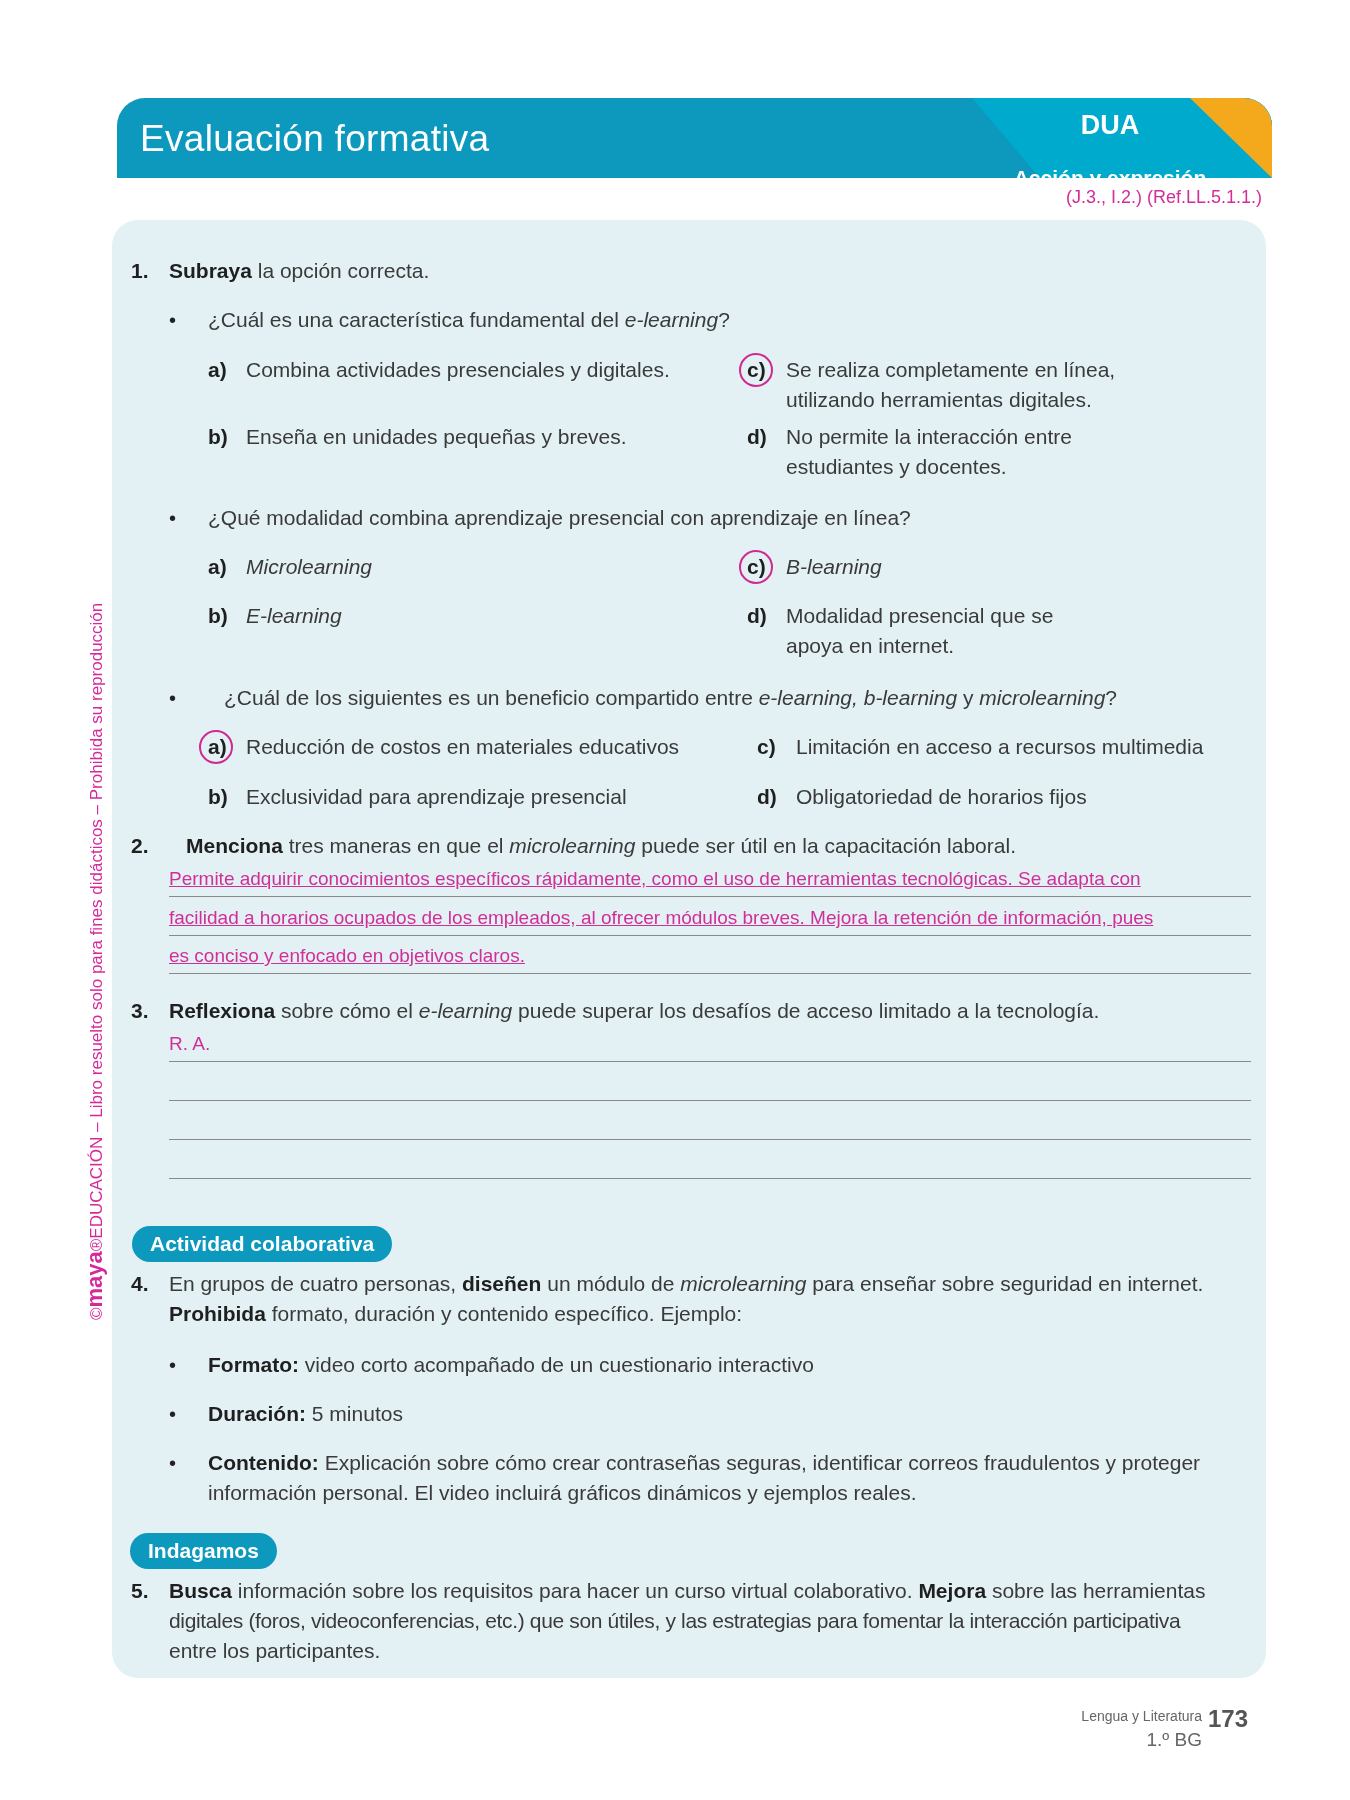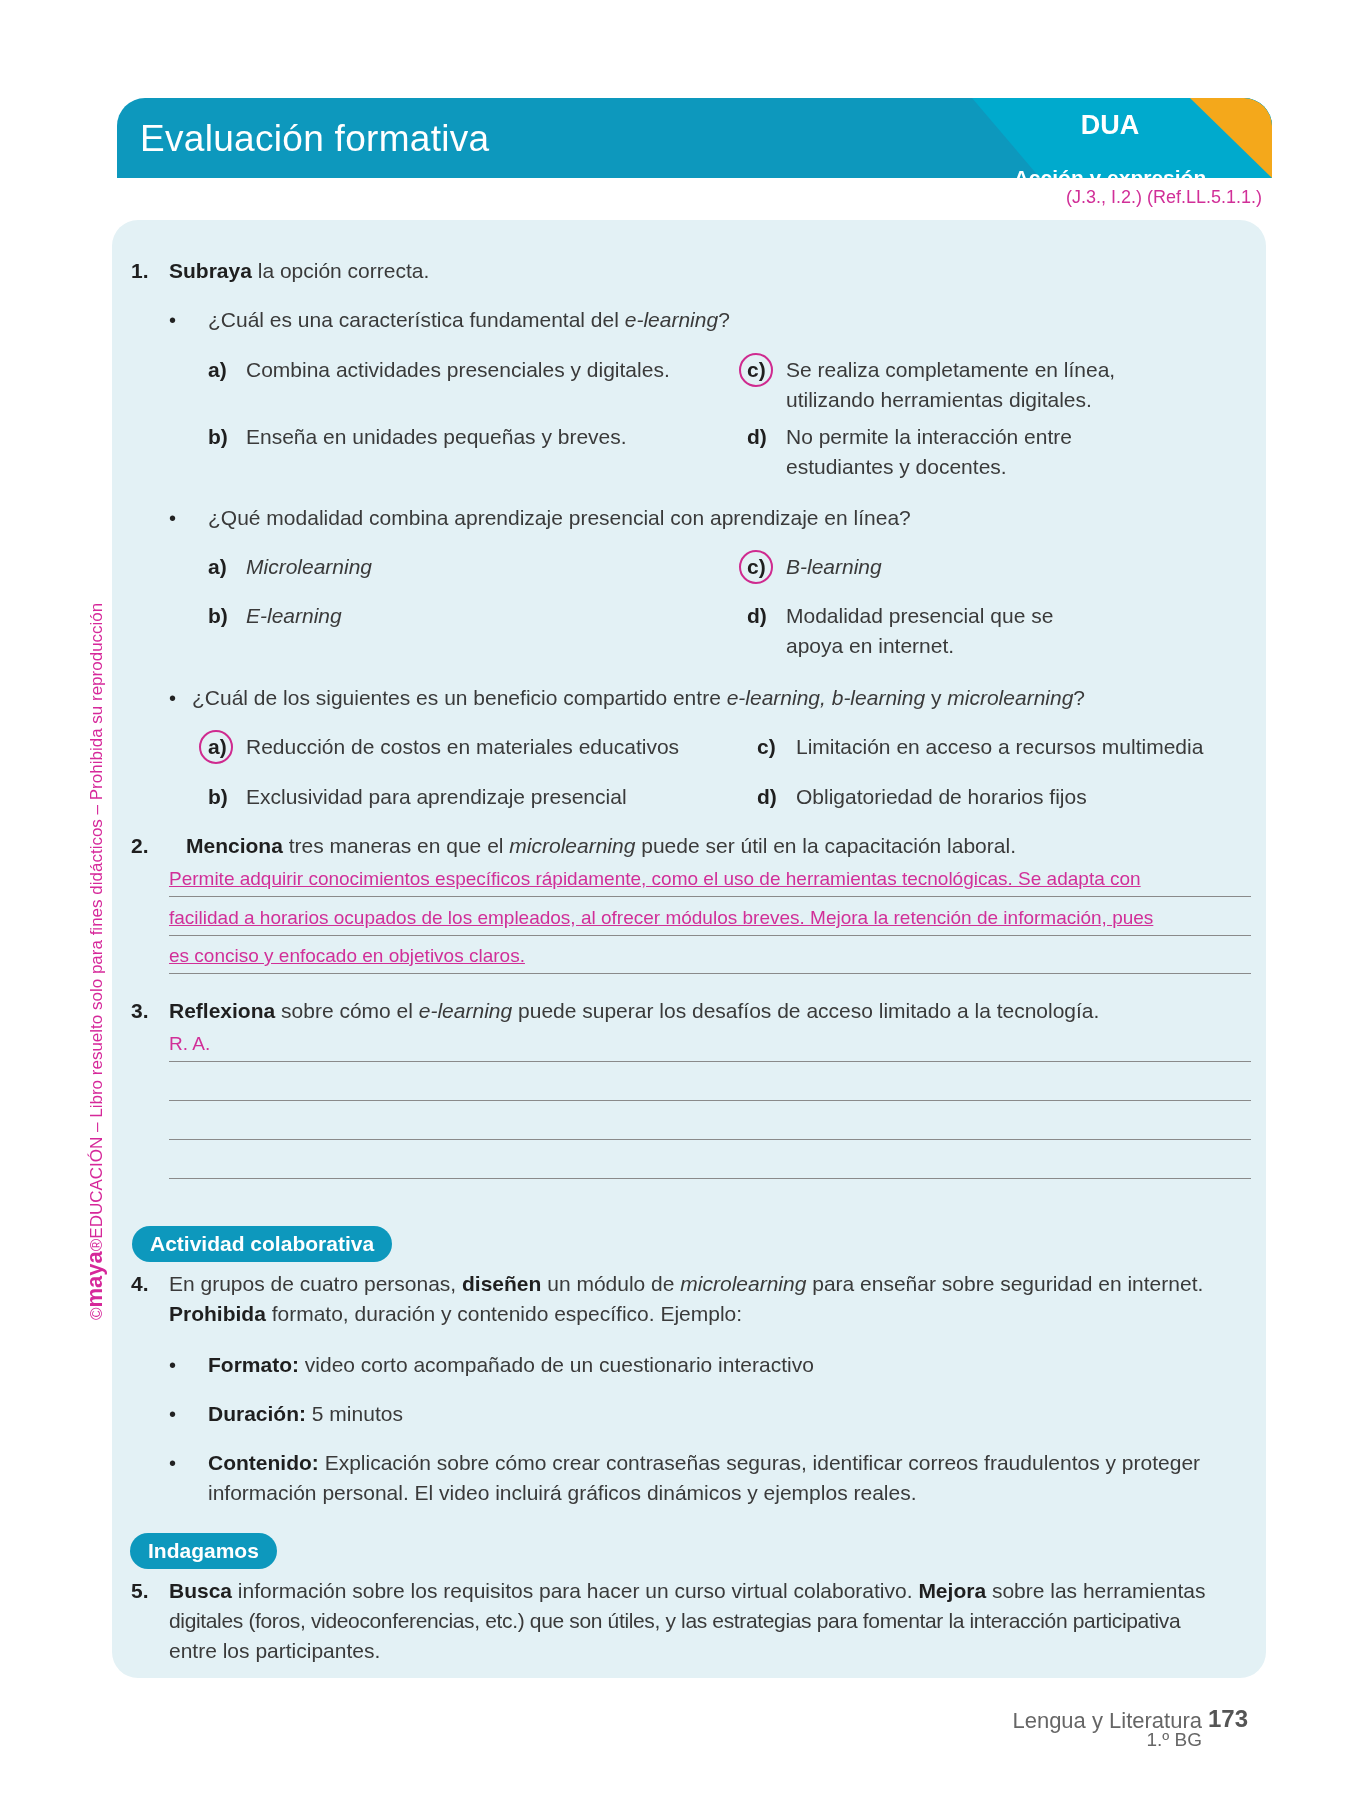--- a/index.html
+++ b/index.html
@@ -27,21 +27,21 @@
   .t b { color:#1f1f1f; }
   .num { position:absolute; font-size:21px; font-weight:bold; color:#1f1f1f; line-height:26px; }
   .bul { position:absolute; font-size:20px; color:#222; line-height:26px; }
   .opt { position:absolute; font-size:21px; font-weight:bold; color:#1f1f1f; line-height:26px; }
   .circ { position:absolute; width:34px; height:34px; border:2px solid #cf2a8f; border-radius:50%; box-sizing:border-box; }
   .ans { position:absolute; left:169px; width:1082px; border-bottom:1.5px solid #8a8a8a; height:30px; }
   .ans span { color:#d12f98; text-decoration:underline; font-size:19px; line-height:26px; white-space:nowrap; }
   .line { position:absolute; left:169px; width:1082px; border-top:1.5px solid #8a8a8a; }
   .pill { position:absolute; background:#0d98bd; color:#fff; font-weight:bold; font-size:21px;
           border-radius:20px; padding:4px 18px; line-height:28px; }
-  .footer-subj { left:920px; top:1708px; width:282px; text-align:right; font-size:22px; color:#666; }
+  .footer-subj { left:920px; top:1708px; width:282px; text-align:right; font-size:14px; color:#666; }
   .footer-grade { left:920px; top:1729px; width:282px; text-align:right; font-size:19px; color:#666; }
   .footer-page { left:1208px; top:1705px; font-size:24px; font-weight:900; color:#555; }
 </style>
 </head>
 <body>
 
 <div class="abs header">
   <div class="band"></div>
   <div class="corner"></div>
 </div>
@@ -79,21 +79,21 @@
 <div class="opt" style="left:208px;top:603px">b)</div>
 <div class="t" style="left:246px;top:603px;font-style:italic">E-learning</div>
 <div class="circ" style="left:739px;top:550px"></div>
 <div class="opt" style="left:747px;top:554px">c)</div>
 <div class="t" style="left:786px;top:554px;font-style:italic">B-learning</div>
 <div class="opt" style="left:747px;top:603px">d)</div>
 <div class="t" style="left:786px;top:603px">Modalidad presencial que se</div>
 <div class="t" style="left:786px;top:633px">apoya en internet.</div>
 
 <div class="bul" style="left:169px;top:685px">•</div>
-<div class="t" style="left:192px;top:685px"><span>¿Cuál de los siguientes es un beneficio compartido entre </span><i>e-learning, b-learning</i><span> y </span><i>microlearning</i><span>?</span></div>
+<div class="t" style="left:224px;top:685px"><span>¿Cuál de los siguientes es un beneficio compartido entre </span><i>e-learning, b-learning</i><span> y </span><i>microlearning</i><span>?</span></div>
 <div class="circ" style="left:199px;top:730px"></div>
 <div class="opt" style="left:208px;top:734px">a)</div>
 <div class="t" style="left:246px;top:734px">Reducción de costos en materiales educativos</div>
 <div class="opt" style="left:208px;top:784px">b)</div>
 <div class="t" style="left:246px;top:784px">Exclusividad para aprendizaje presencial</div>
 <div class="opt" style="left:757px;top:734px">c)</div>
 <div class="t" style="left:796px;top:734px">Limitación en acceso a recursos multimedia</div>
 <div class="opt" style="left:757px;top:784px">d)</div>
 <div class="t" style="left:796px;top:784px">Obligatoriedad de horarios fijos</div>
 

